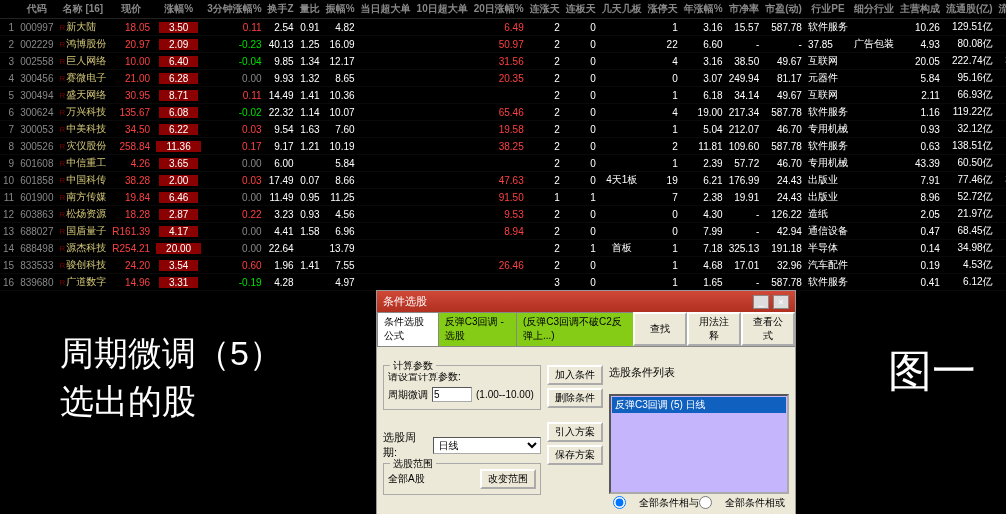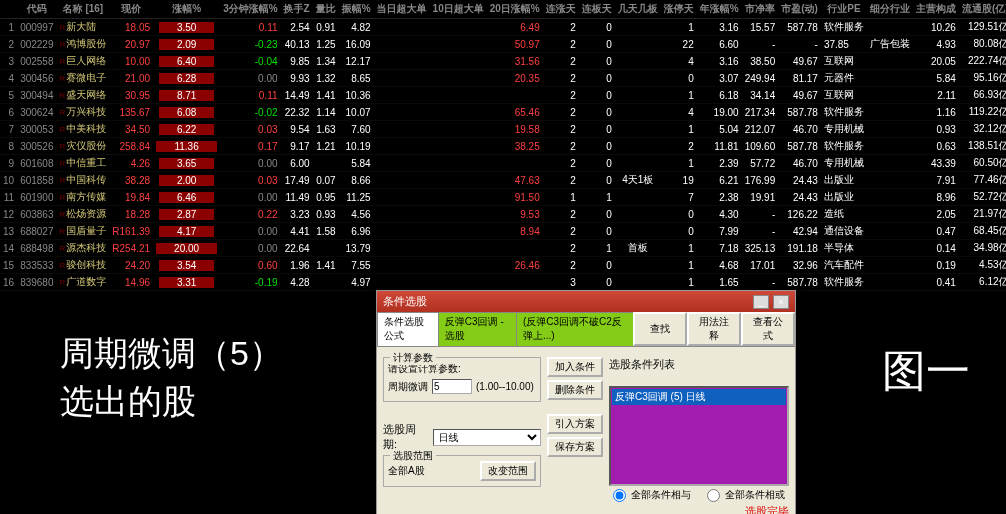--- a/index.html
+++ b/index.html
@@ -9,42 +9,42 @@
 .tbl td{padding:1px 3px;font-size:10px;white-space:nowrap;text-align:right;border-bottom:1px solid #0a0a0a}
 .tbl td.l{text-align:left}
 .tbl td.c{text-align:center}
 .idx{color:#888;text-align:right;width:18px}
 .code{color:#888}
 .name{color:#d4c878}
 .red{color:#ff4040}
 .green{color:#00e000}
 .gray{color:#888}
 .white{color:#fff}
-.bg-red{background:#8b0000;color:#fff;padding:0 18px}
+.bg-red{background:#8b0000;color:#fff;padding:0 10px}
 .annotation{position:absolute;color:#fff;font-family:Liberation Sans, sans-serif;font-size:34px;line-height:1.4}
 #ann-left{left:60px;top:330px}
-#ann-right{right:36px;top:340px;font-size:44px}
+#ann-right{right:30px;top:340px;font-size:44px}
 .dlg{position:absolute;left:376px;top:290px;width:420px;background:#ece9d8;border:1px solid #999;font-size:11px;color:#000;box-shadow:2px 2px 6px rgba(0,0,0,.5)}
 .dlg-title{background:linear-gradient(#d04838,#b03020);color:#fff;padding:3px 6px;display:flex;justify-content:space-between;align-items:center;font-size:11px}
 .dlg-title .ctrls span{display:inline-block;width:16px;height:14px;background:#ddd;border:1px solid #888;text-align:center;line-height:12px;margin-left:1px;font-size:9px;cursor:pointer}
 .dlg-body{padding:6px;display:flex;gap:6px}
 .dlg-left{flex:1}
 .dlg-right{width:180px}
-.tabs{display:flex;gap:0;border-bottom:1px solid #888;margin-bottom:4px}
+.tabs{display:flex;gap:0;border-bottom:1px solid #888;margin-bottom:12px}
 .tab{padding:2px 6px;background:#84cc16;border:1px solid #888;border-bottom:none;font-size:10px;cursor:pointer;margin-right:-1px}
 .tab.active{background:#fff}
 .grp{border:1px solid #aaa;padding:4px;margin-bottom:20px;position:relative;font-size:10px}
 .grp-title{position:absolute;top:-7px;left:6px;background:#ece9d8;padding:0 3px;font-size:10px}
 .btn{background:#ece9d8;border:2px outset #fff;padding:1px 6px;font-size:10px;cursor:pointer;min-width:54px;text-align:center}
 .row{display:flex;align-items:center;gap:4px;margin:3px 0}
 .spin{width:40px;border:1px inset #aaa;padding:1px;font-size:10px}
 .sel{border:1px inset #aaa;padding:1px;font-size:10px;background:#fff}
-.listbox{background:#a21caf;border:2px inset #aaa;height:100px;padding:1px;overflow:auto}
+.listbox{background:#c4b5fd;border:2px inset #aaa;height:100px;padding:1px;overflow:auto}
 .listitem{background:#1060c0;color:#fff;padding:1px 3px;font-size:10px}
-.chk{font-size:10px;display:flex;align-items:flex-end;gap:5px}
+.chk{font-size:10px;display:flex;align-items:flex-start;gap:13px}
 .status{display:flex;justify-content:space-between;font-size:10px;padding:2px 4px}
 .red-link{color:#d00;cursor:pointer}
 .rmark{color:#700;font-size:8px;margin-right:1px}
 </style>
 </head>
 <body>
 
 <table class="tbl">
 <thead>
       <tr id="hdr">

